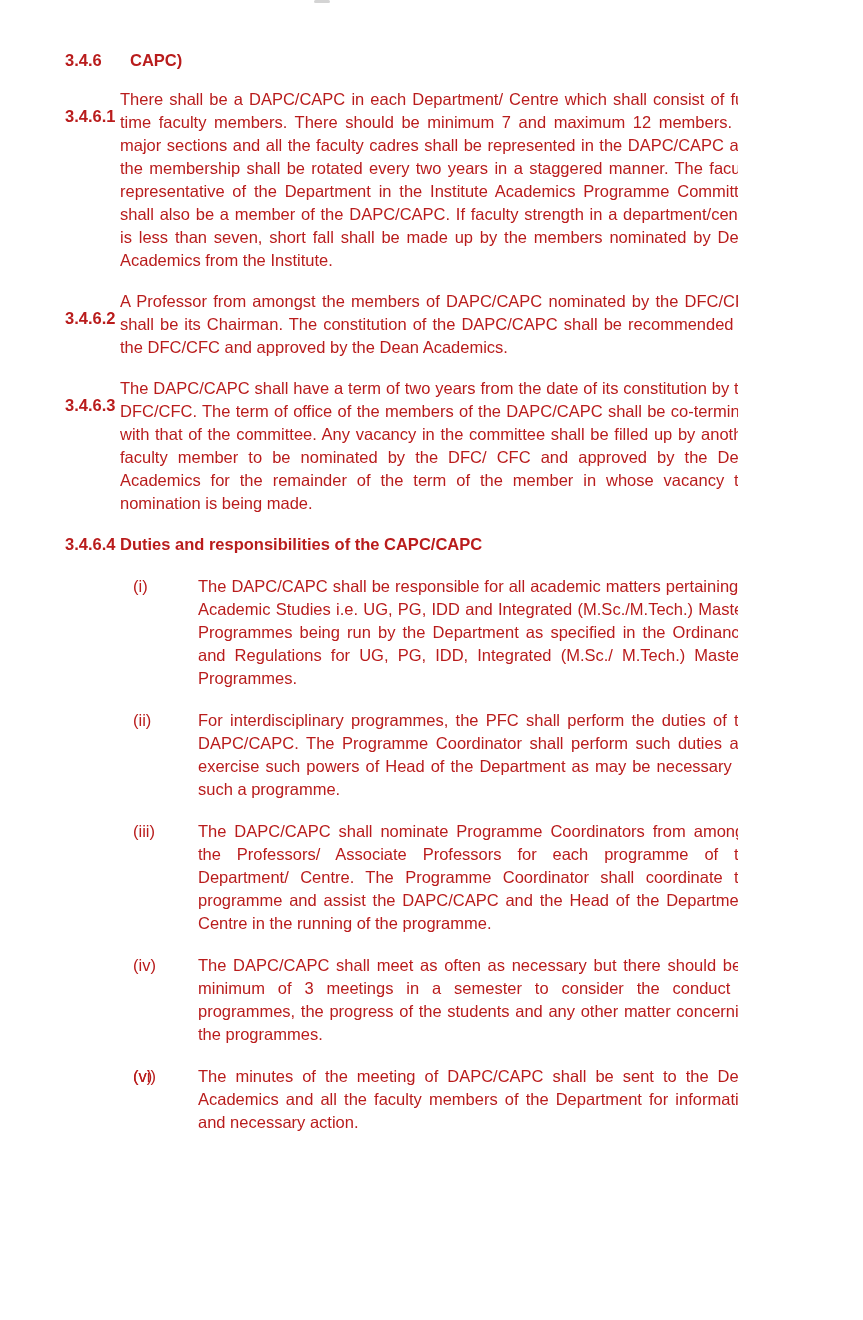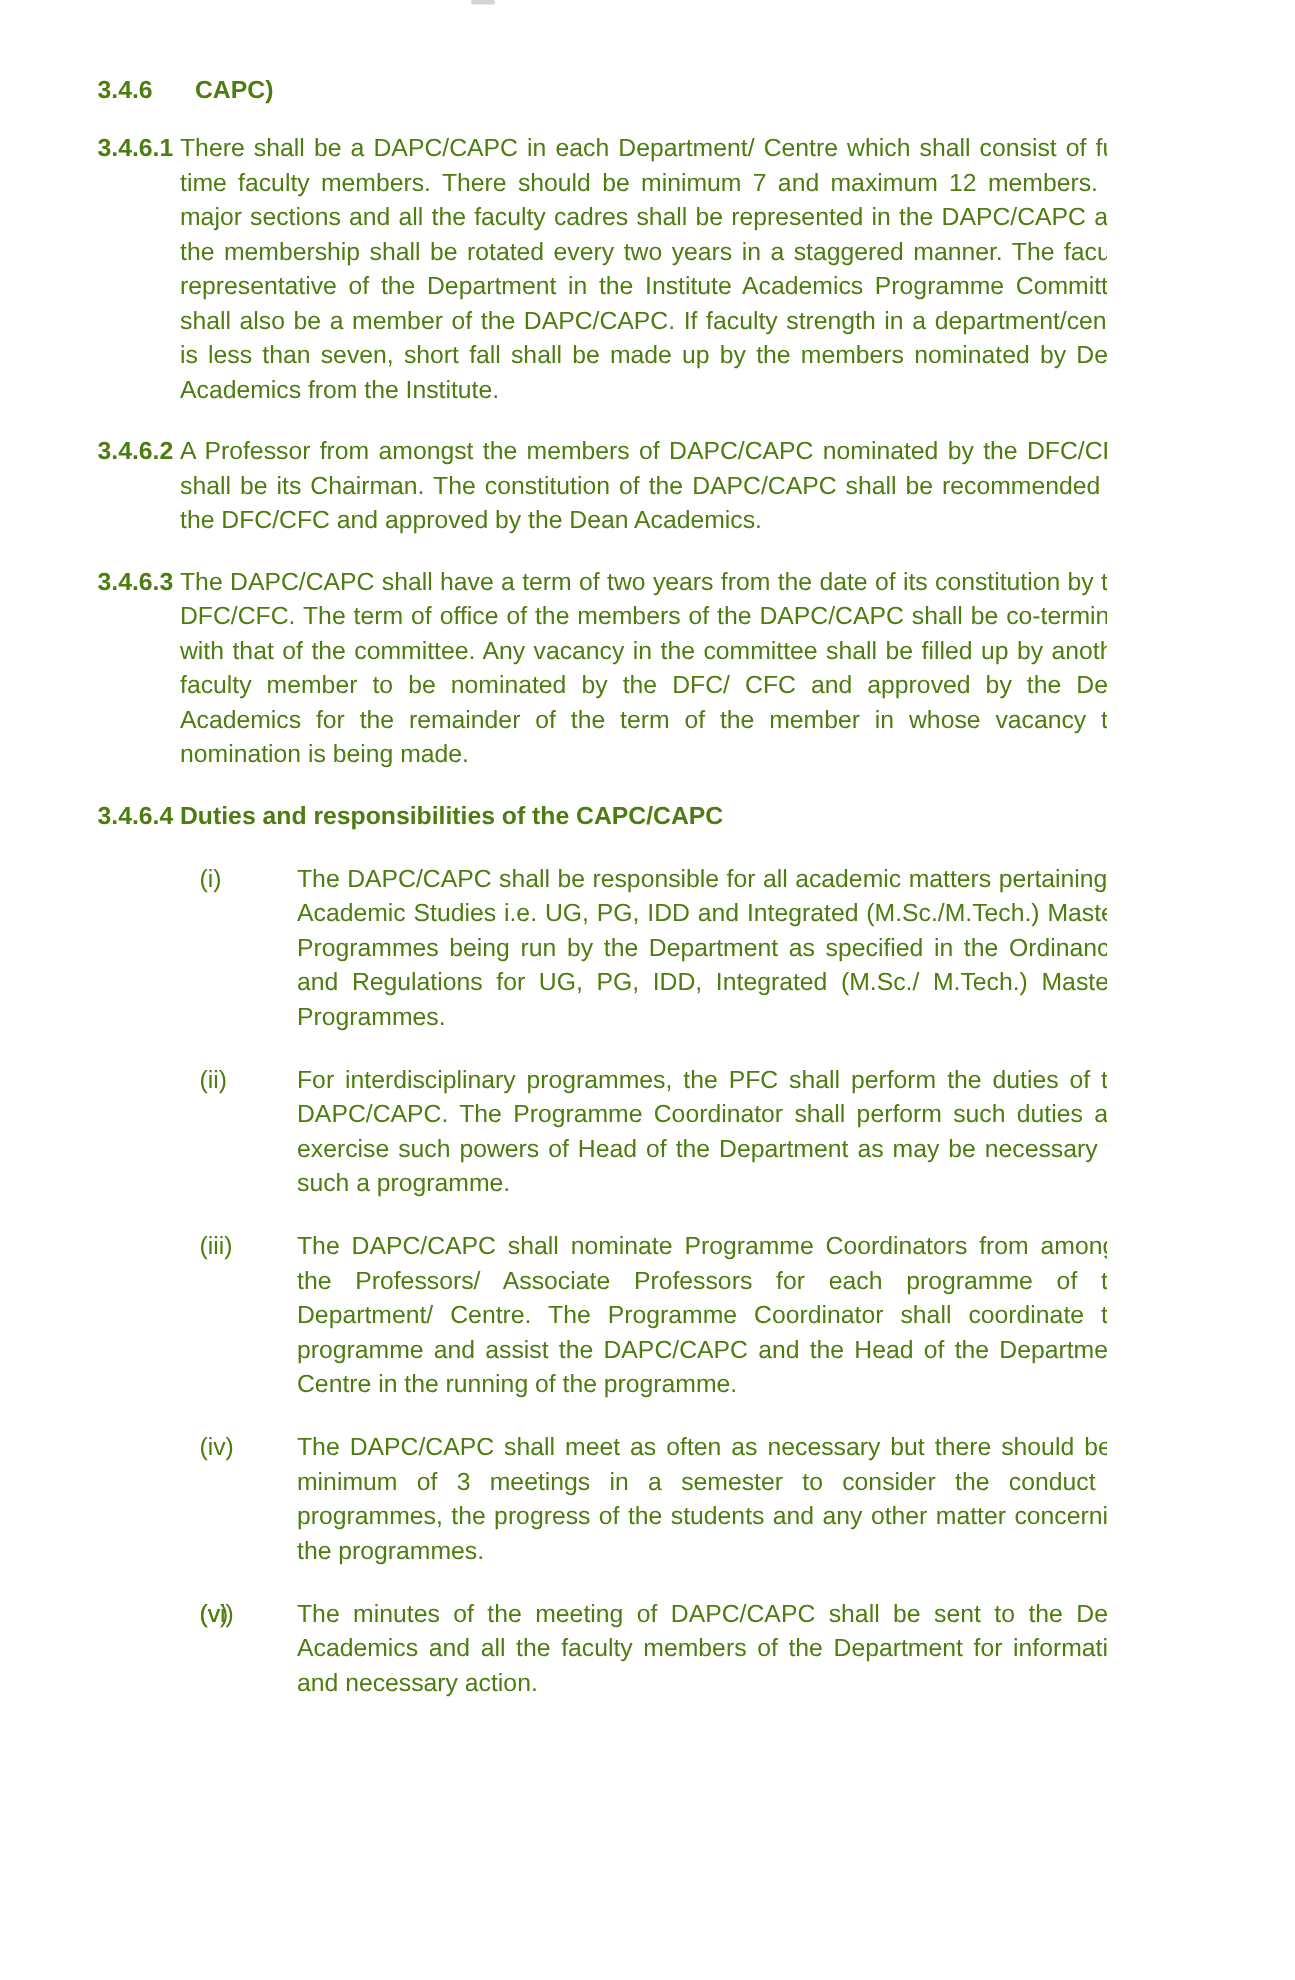--- a/index.html
+++ b/index.html
@@ -6,21 +6,21 @@
     margin: 0;
     padding: 0;
     background: #ffffff;
   }
   .page {
     position: relative;
     width: 738px;
     height: 1320px;
     background: #ffffff;
     font-family: "Liberation Sans", "DejaVu Sans", sans-serif;
-    color: #4d7c0f;
+    color: #b91c1c;
     overflow: hidden;
   }
   .top-artifact {
     position: absolute;
     left: 314px;
     top: 0;
     width: 16px;
     height: 3px;
     background: #c9c9c9;
     border-radius: 2px;
@@ -55,21 +55,21 @@
   
   .clause {
     position: relative;
     padding-left: 55px;
     text-align: justify;
     margin: 0 0 18px 0;
   }
   .clause .num {
     position: absolute;
     left: 0;
-    top: 0;
+    top: 17px;
     font-weight: 700;
     white-space: nowrap;
   }
   
   .subheading {
     position: relative;
     padding-left: 55px;
     font-weight: 700;
     margin: 0 0 19px 0;
   }

